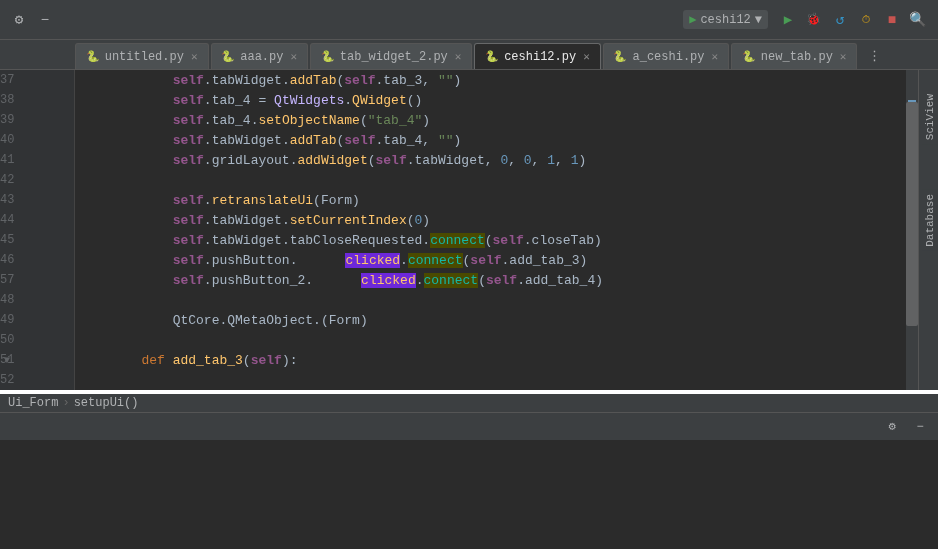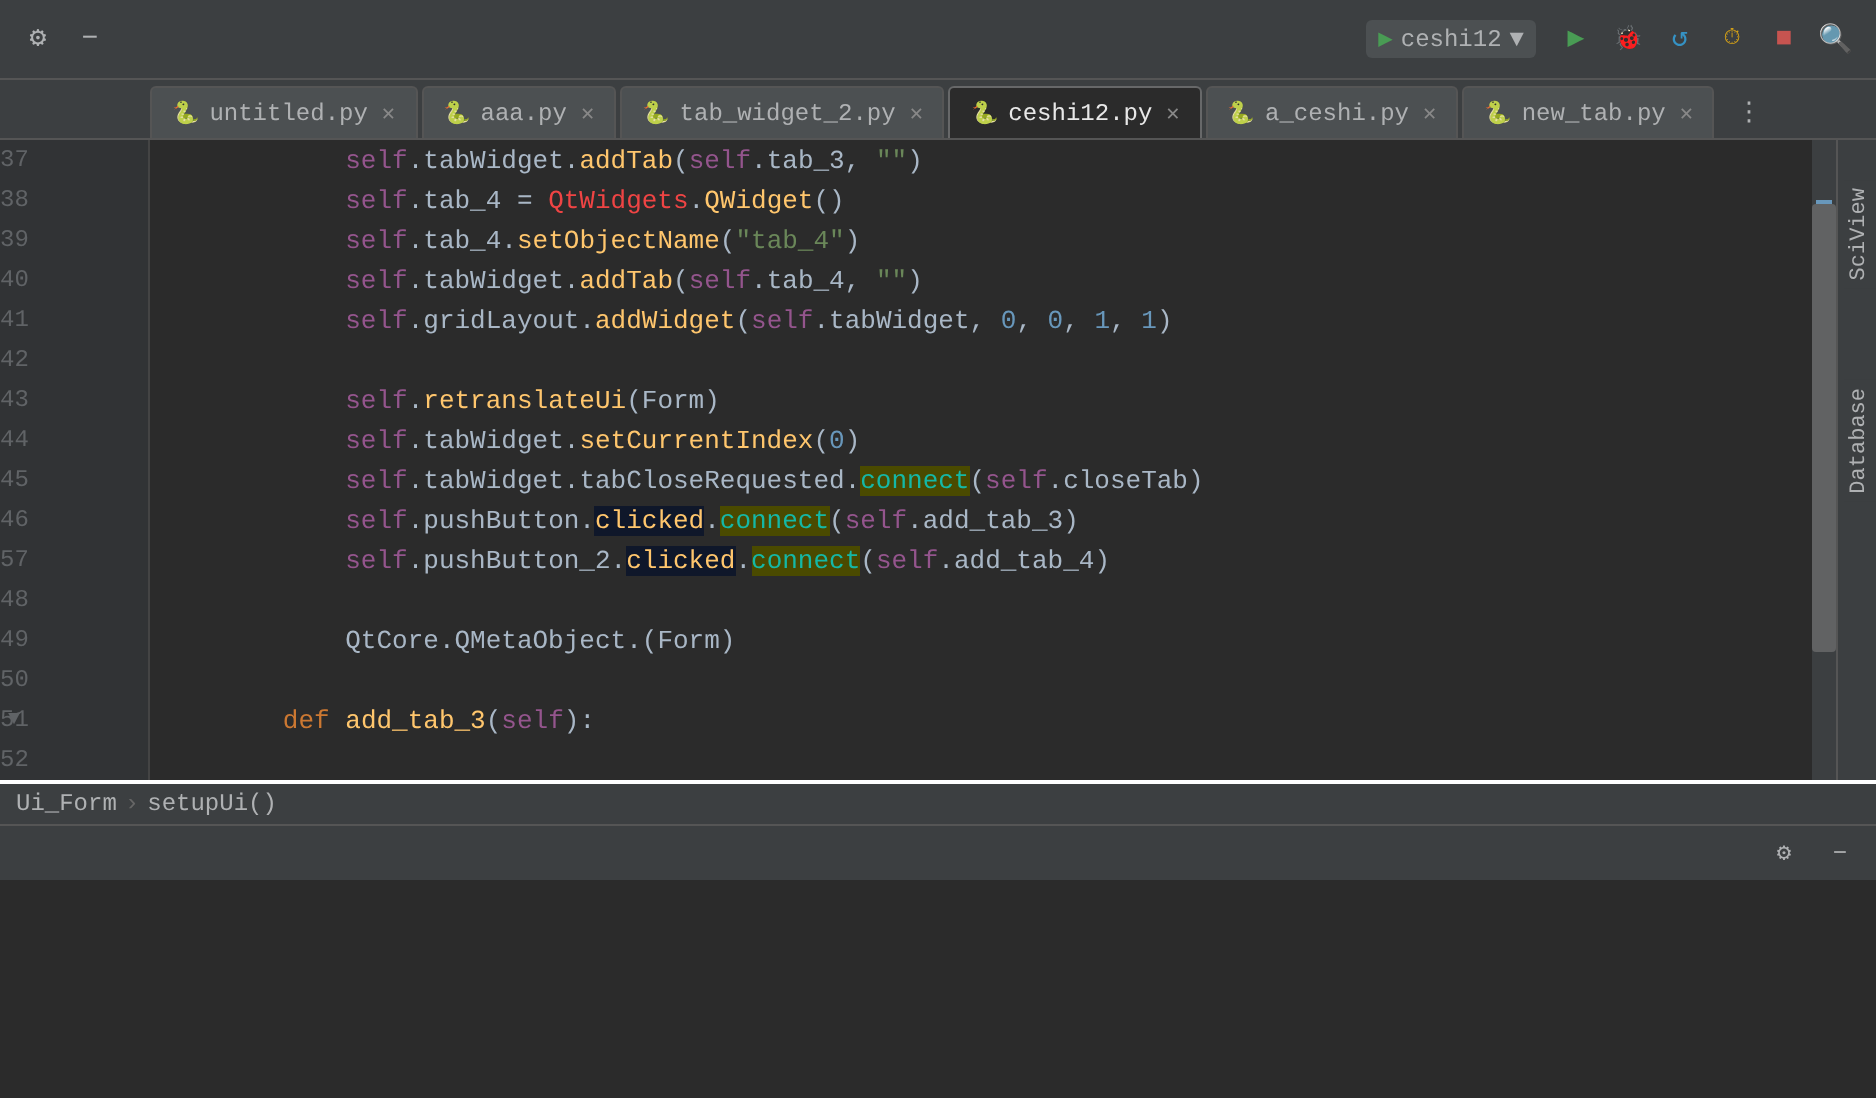--- a/index.html
+++ b/index.html
@@ -252,21 +252,21 @@
 
     
     .breadcrumb {
       background: #3c3f41;
       height: 22px;
       display: flex;
       align-items: center;
       padding: 0 8px;
       font-size: 12px;
       color: #afb1b3;
-      border-top: 2px solid #ffffff;
+      border-top: 4px solid #ffffff;
       flex-shrink: 0;
       gap: 4px;
     }
     .breadcrumb-sep { color: #666; }
 
     
     .status-bar {
       background: #3c3f41;
       height: 28px;
       display: flex;
@@ -297,22 +297,22 @@
     }
 
     
     .kw { color: #cc7832; }
     .fn { color: #ffc66d; }          
     .str { color: #6a8759; }         
     .num { color: #6897bb; }         
     .method { color: #ffc66d; }        
     .paren { color: #a9b7c6; }
     .connect-hl { background: #4a4a00; color: #14b8a6; }
-    .clicked-hl { background: #0f172a; color: #ffc66d; }
-    .self-kw { color: #94558d; }
+    .clicked-hl { background: #6d28d9; color: #ffc66d; margin-left: 48px; }
+    .self-kw { color: #94558d; font-weight: bold; }
   </style>
 </head>
 <body>
 
 <div>
 
   <div class="toolbar">
     <div class="toolbar-left">
       <div class="toolbar-icon">⚙</div>
       <div class="toolbar-icon">−</div>
@@ -422,21 +422,21 @@
     </div>
 
     <div class="code-area">
       <div class="code-lines">
 
         <div class="code-line">
           <span style="color:#a9b7c6;">            </span><span class="self-kw">self</span><span style="color:#a9b7c6;">.</span><span style="color:#a9b7c6;">tabWidget</span><span style="color:#a9b7c6;">.</span><span class="method">addTab</span><span class="paren">(</span><span class="self-kw">self</span><span style="color:#a9b7c6;">.</span><span style="color:#a9b7c6;">tab_3</span><span style="color:#a9b7c6;">, </span><span class="str">""</span><span class="paren">)</span>
         </div>
 
         <div class="code-line">
-          <span style="color:#a9b7c6;">            </span><span class="self-kw">self</span><span style="color:#a9b7c6;">.</span><span style="color:#a9b7c6;">tab_4</span><span style="color:#a9b7c6;"> = </span><span style="color:#ef4444;">QtWidgets</span><span style="color:#a9b7c6;">.</span><span class="fn">QWidget</span><span class="paren">()</span>
+          <span style="color:#a9b7c6;">            </span><span class="self-kw">self</span><span style="color:#a9b7c6;">.</span><span style="color:#a9b7c6;">tab_4</span><span style="color:#a9b7c6;"> = </span><span style="color:#c4b5fd;">QtWidgets</span><span style="color:#a9b7c6;">.</span><span class="fn">QWidget</span><span class="paren">()</span>
         </div>
 
         <div class="code-line">
           <span style="color:#a9b7c6;">            </span><span class="self-kw">self</span><span style="color:#a9b7c6;">.</span><span style="color:#a9b7c6;">tab_4</span><span style="color:#a9b7c6;">.</span><span class="method">setObjectName</span><span class="paren">(</span><span class="str">"tab_4"</span><span class="paren">)</span>
         </div>
 
         <div class="code-line">
           <span style="color:#a9b7c6;">            </span><span class="self-kw">self</span><span style="color:#a9b7c6;">.</span><span style="color:#a9b7c6;">tabWidget</span><span style="color:#a9b7c6;">.</span><span class="method">addTab</span><span class="paren">(</span><span class="self-kw">self</span><span style="color:#a9b7c6;">.</span><span style="color:#a9b7c6;">tab_4</span><span style="color:#a9b7c6;">, </span><span class="str">""</span><span class="paren">)</span>
         </div>
 

